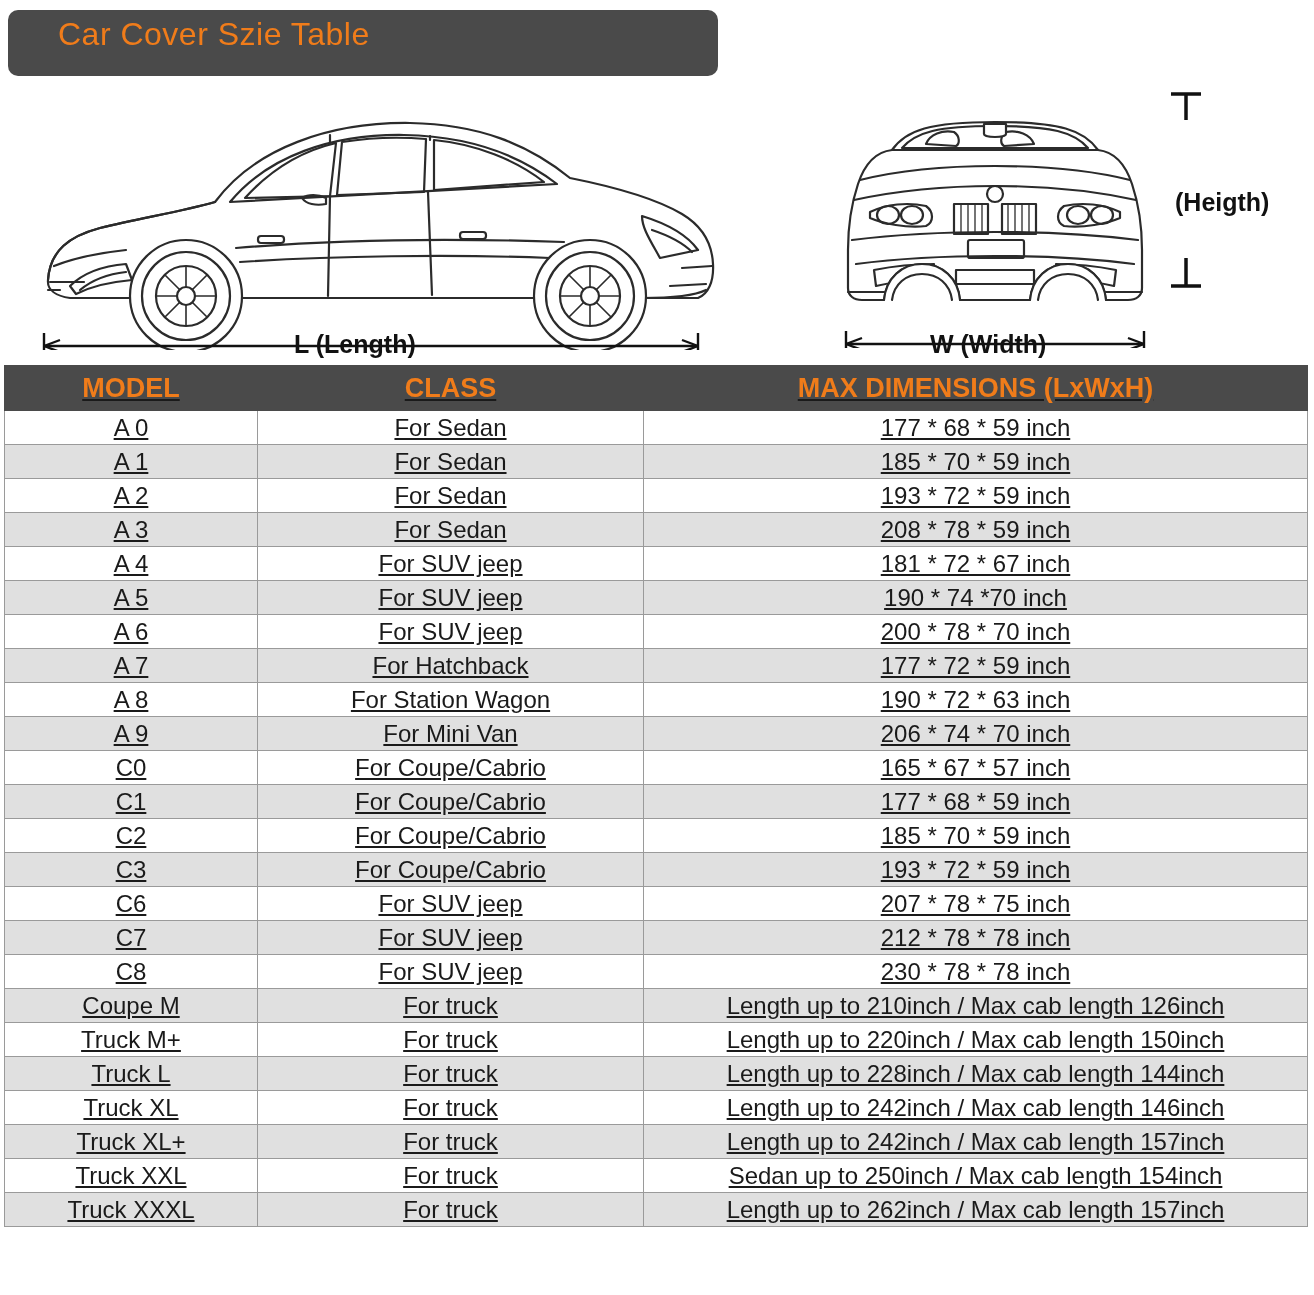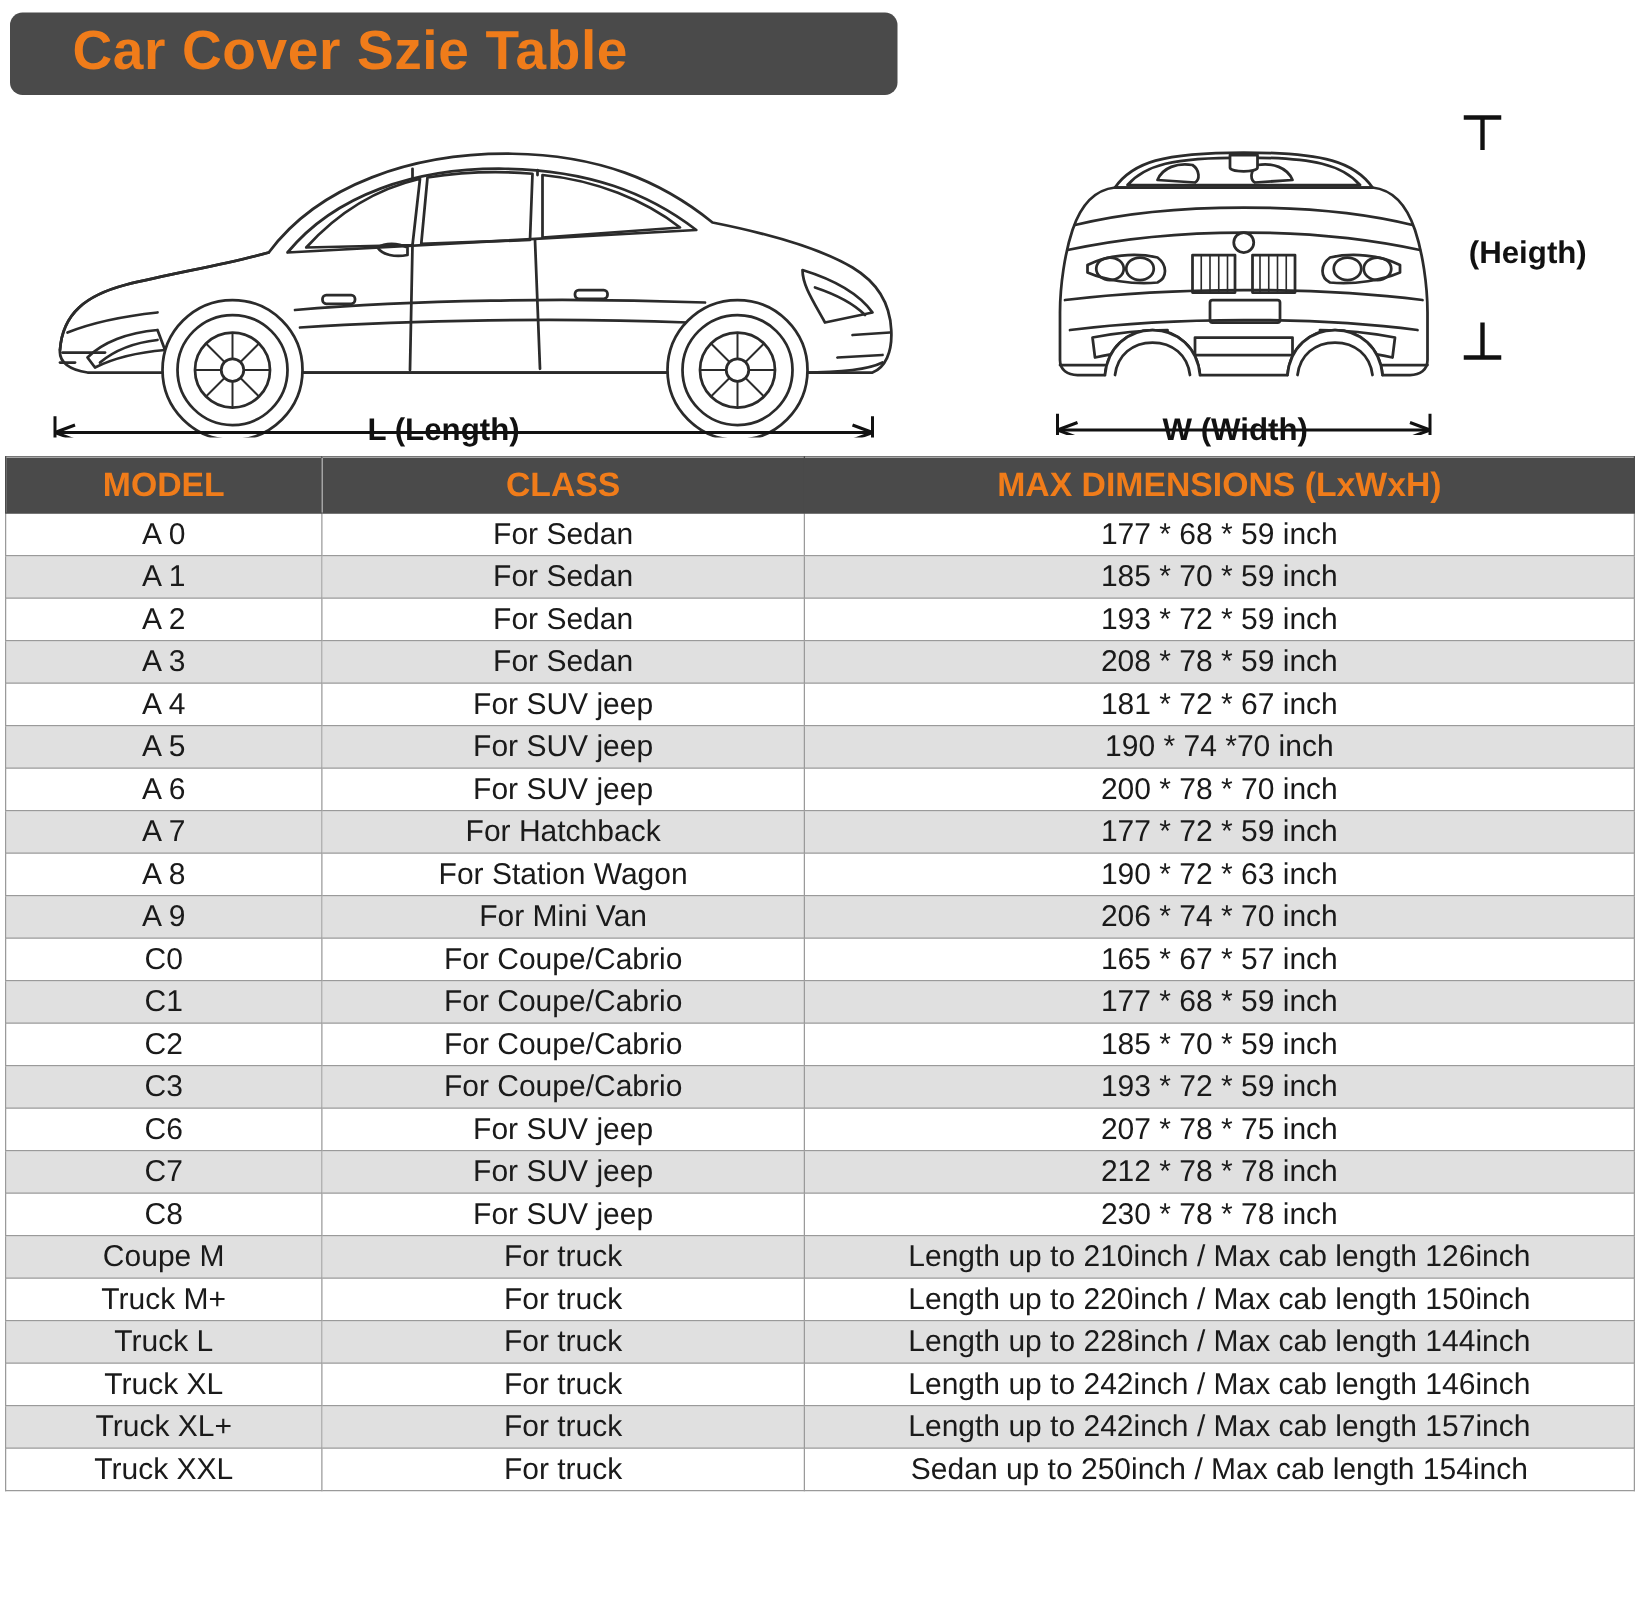--- a/index.html
+++ b/index.html
@@ -27,22 +27,22 @@
     top: 10px;
     width: 710px;
     height: 66px;
     background: #4a4a4a;
     border-radius: 10px;
   }
   .title-text {
     position: absolute;
     left: 58px;
     top: 16px;
-    font-size: 44px;
-    font-weight: bold;
+    font-size: 32px;
+    font-weight: normal;
     color: #f07c1a;
     letter-spacing: 0.5px;
     white-space: nowrap;
   }
 
   
   .illustration {
     position: absolute;
     left: 0;
     top: 80px;
@@ -71,20 +71,21 @@
   .label-length { left: 294px; top: 250px; }
   .label-width  { left: 930px; top: 250px; }
   .label-height { left: 1175px; top: 108px; }
 
   
   .table-wrap {
     position: absolute;
     left: 0;
     top: 365px;
     width: 1314px;
+    text-decoration: underline;
   }
   table.size-table {
     border-collapse: collapse;
     width: 1300px;
     margin-left: 4px;
     table-layout: fixed;
   }
   table.size-table th,
   table.size-table td {
     border: 1px solid #9a9a9a;
@@ -402,17 +403,22 @@
           <tr>
             <td class="col-model">Truck XL+</td>
             <td class="col-class">For truck</td>
             <td class="col-dims dims-long">Length up to 242inch / Max cab length 157inch</td>
           </tr>
           <tr>
             <td class="col-model">Truck XXL</td>
             <td class="col-class">For truck</td>
             <td class="col-dims dims-long">Sedan up to 250inch / Max cab length 154inch</td>
           </tr>
+          <tr>
+            <td class="col-model">Truck XXXL</td>
+            <td class="col-class">For truck</td>
+            <td class="col-dims dims-long">Length up to 262inch / Max cab length 157inch</td>
+          </tr>
         </tbody>
     </table>
   </div>
 
 </div>
 
 </body></html>

